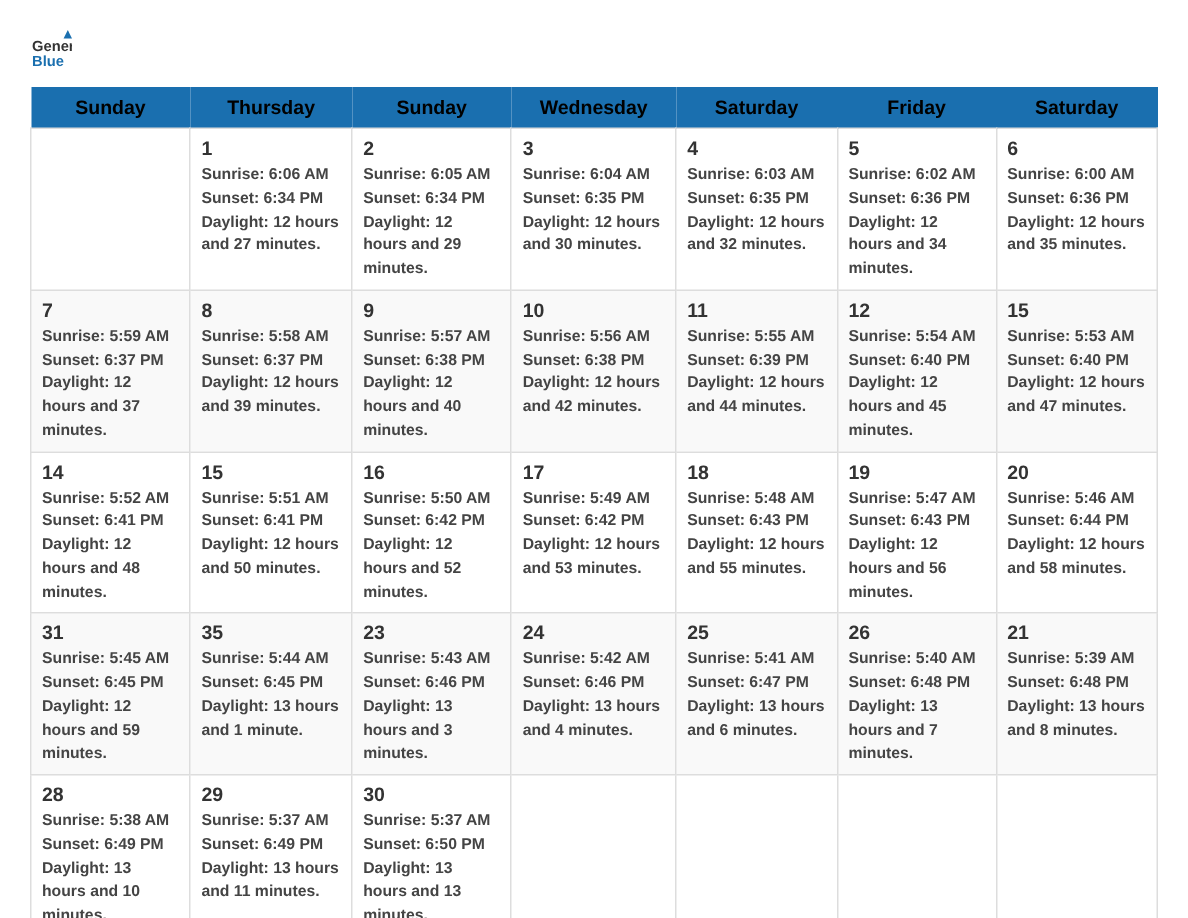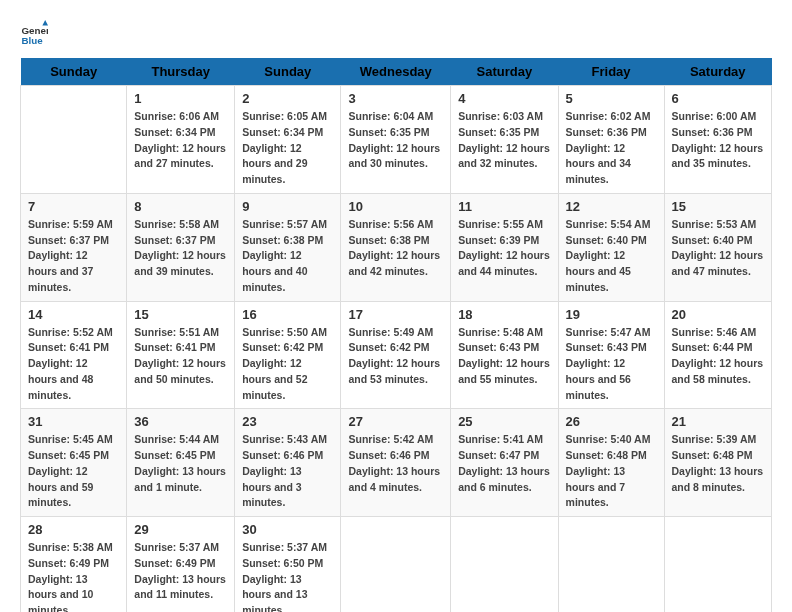--- a/index.html
+++ b/index.html
@@ -281,37 +281,37 @@
       <tr>
         <td>
         <span class="day-num">31</span>
         <div class="day-info">
           Sunrise: 5:45 AM<br>
           Sunset: 6:45 PM<br>
           Daylight: 12 hours and 59 minutes.
         </div>
       </td>
         <td>
-        <span class="day-num">36</span>
+        <span class="day-num">35</span>
         <div class="day-info">
           Sunrise: 5:44 AM<br>
           Sunset: 6:45 PM<br>
           Daylight: 13 hours and 1 minute.
         </div>
       </td>
         <td>
         <span class="day-num">23</span>
         <div class="day-info">
           Sunrise: 5:43 AM<br>
           Sunset: 6:46 PM<br>
           Daylight: 13 hours and 3 minutes.
         </div>
       </td>
         <td>
-        <span class="day-num">27</span>
+        <span class="day-num">24</span>
         <div class="day-info">
           Sunrise: 5:42 AM<br>
           Sunset: 6:46 PM<br>
           Daylight: 13 hours and 4 minutes.
         </div>
       </td>
         <td>
         <span class="day-num">25</span>
         <div class="day-info">
           Sunrise: 5:41 AM<br>

